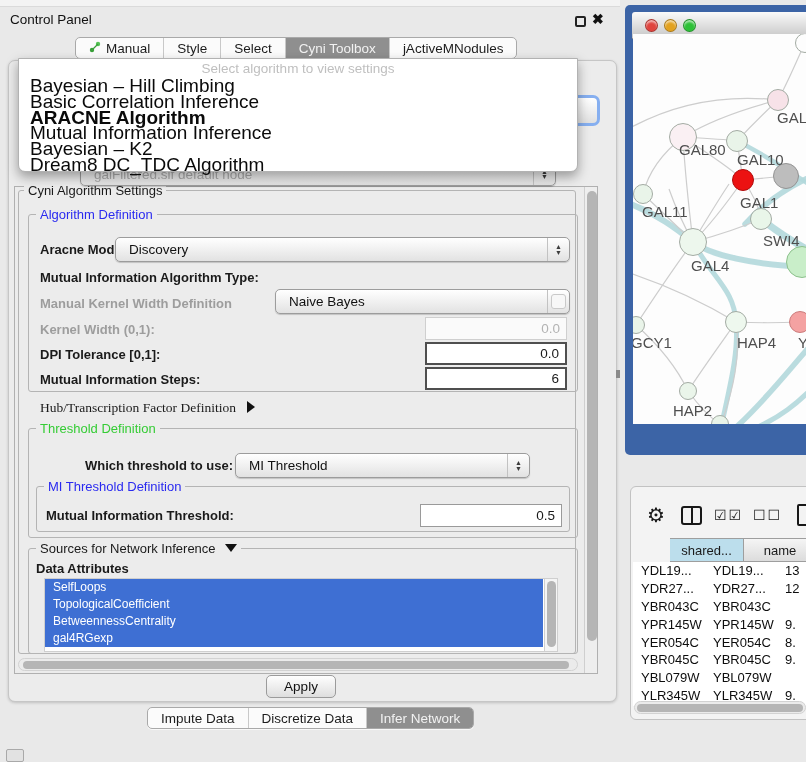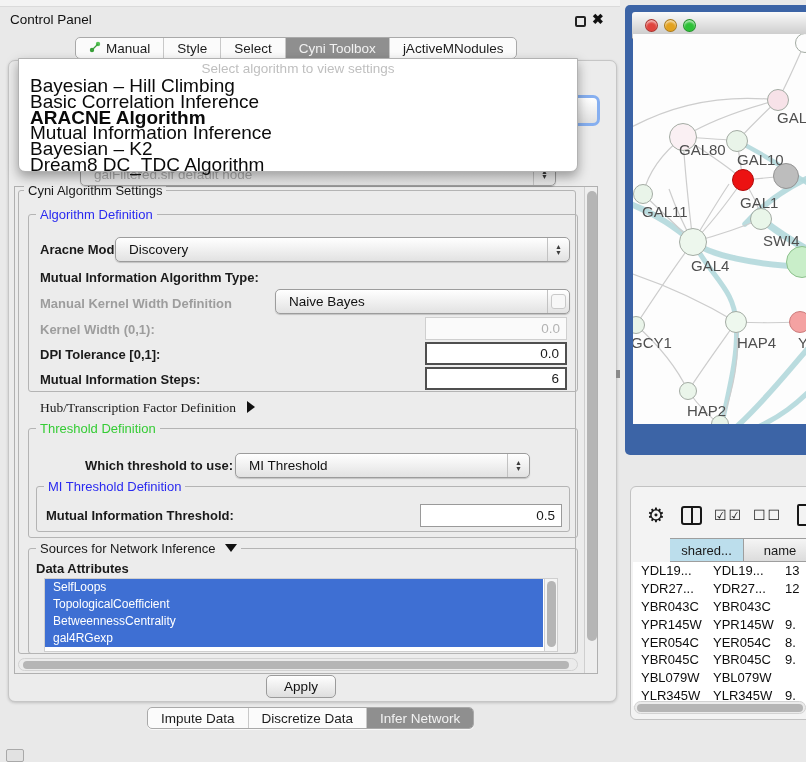--- a/index.html
+++ b/index.html
@@ -321,21 +321,21 @@
         <div class="net-label" style="left: 144px; top: 75px;">GAL</div>
         <div class="net-label" style="left: 46px; top: 107px;">GAL80</div>
         <div class="net-label" style="left: 104px; top: 117px;">GAL10</div>
         <div class="net-label" style="left: 107px; top: 160px;">GAL1</div>
         <div class="net-label" style="left: 9px; top: 169px;">GAL11</div>
         <div class="net-label" style="left: 130px; top: 198px;">SWI4</div>
         <div class="net-label" style="left: 58px; top: 223px;">GAL4</div>
         <div class="net-label" style="left: -2px; top: 300px;">GCY1</div>
         <div class="net-label" style="left: 104px; top: 300px;">HAP4</div>
         <div class="net-label" style="left: 165px; top: 300px;">Y</div>
-        <div class="net-label" style="left: 54px; top: 368px;">HAP2</div>
+        <div class="net-label" style="left: 40px; top: 368px;">HAP2</div>
       </div>
   </div>
 
   <div class="abs tp-title">Table Panel</div>
   <div id="table-panel"></div>
 
   <span class="tool-icon" style="left:647px; top:503px; font-size:20px;">⚙</span>
   <div class="split-icon" style="left:681px; top:506px;">
       <div></div>
     </div>

